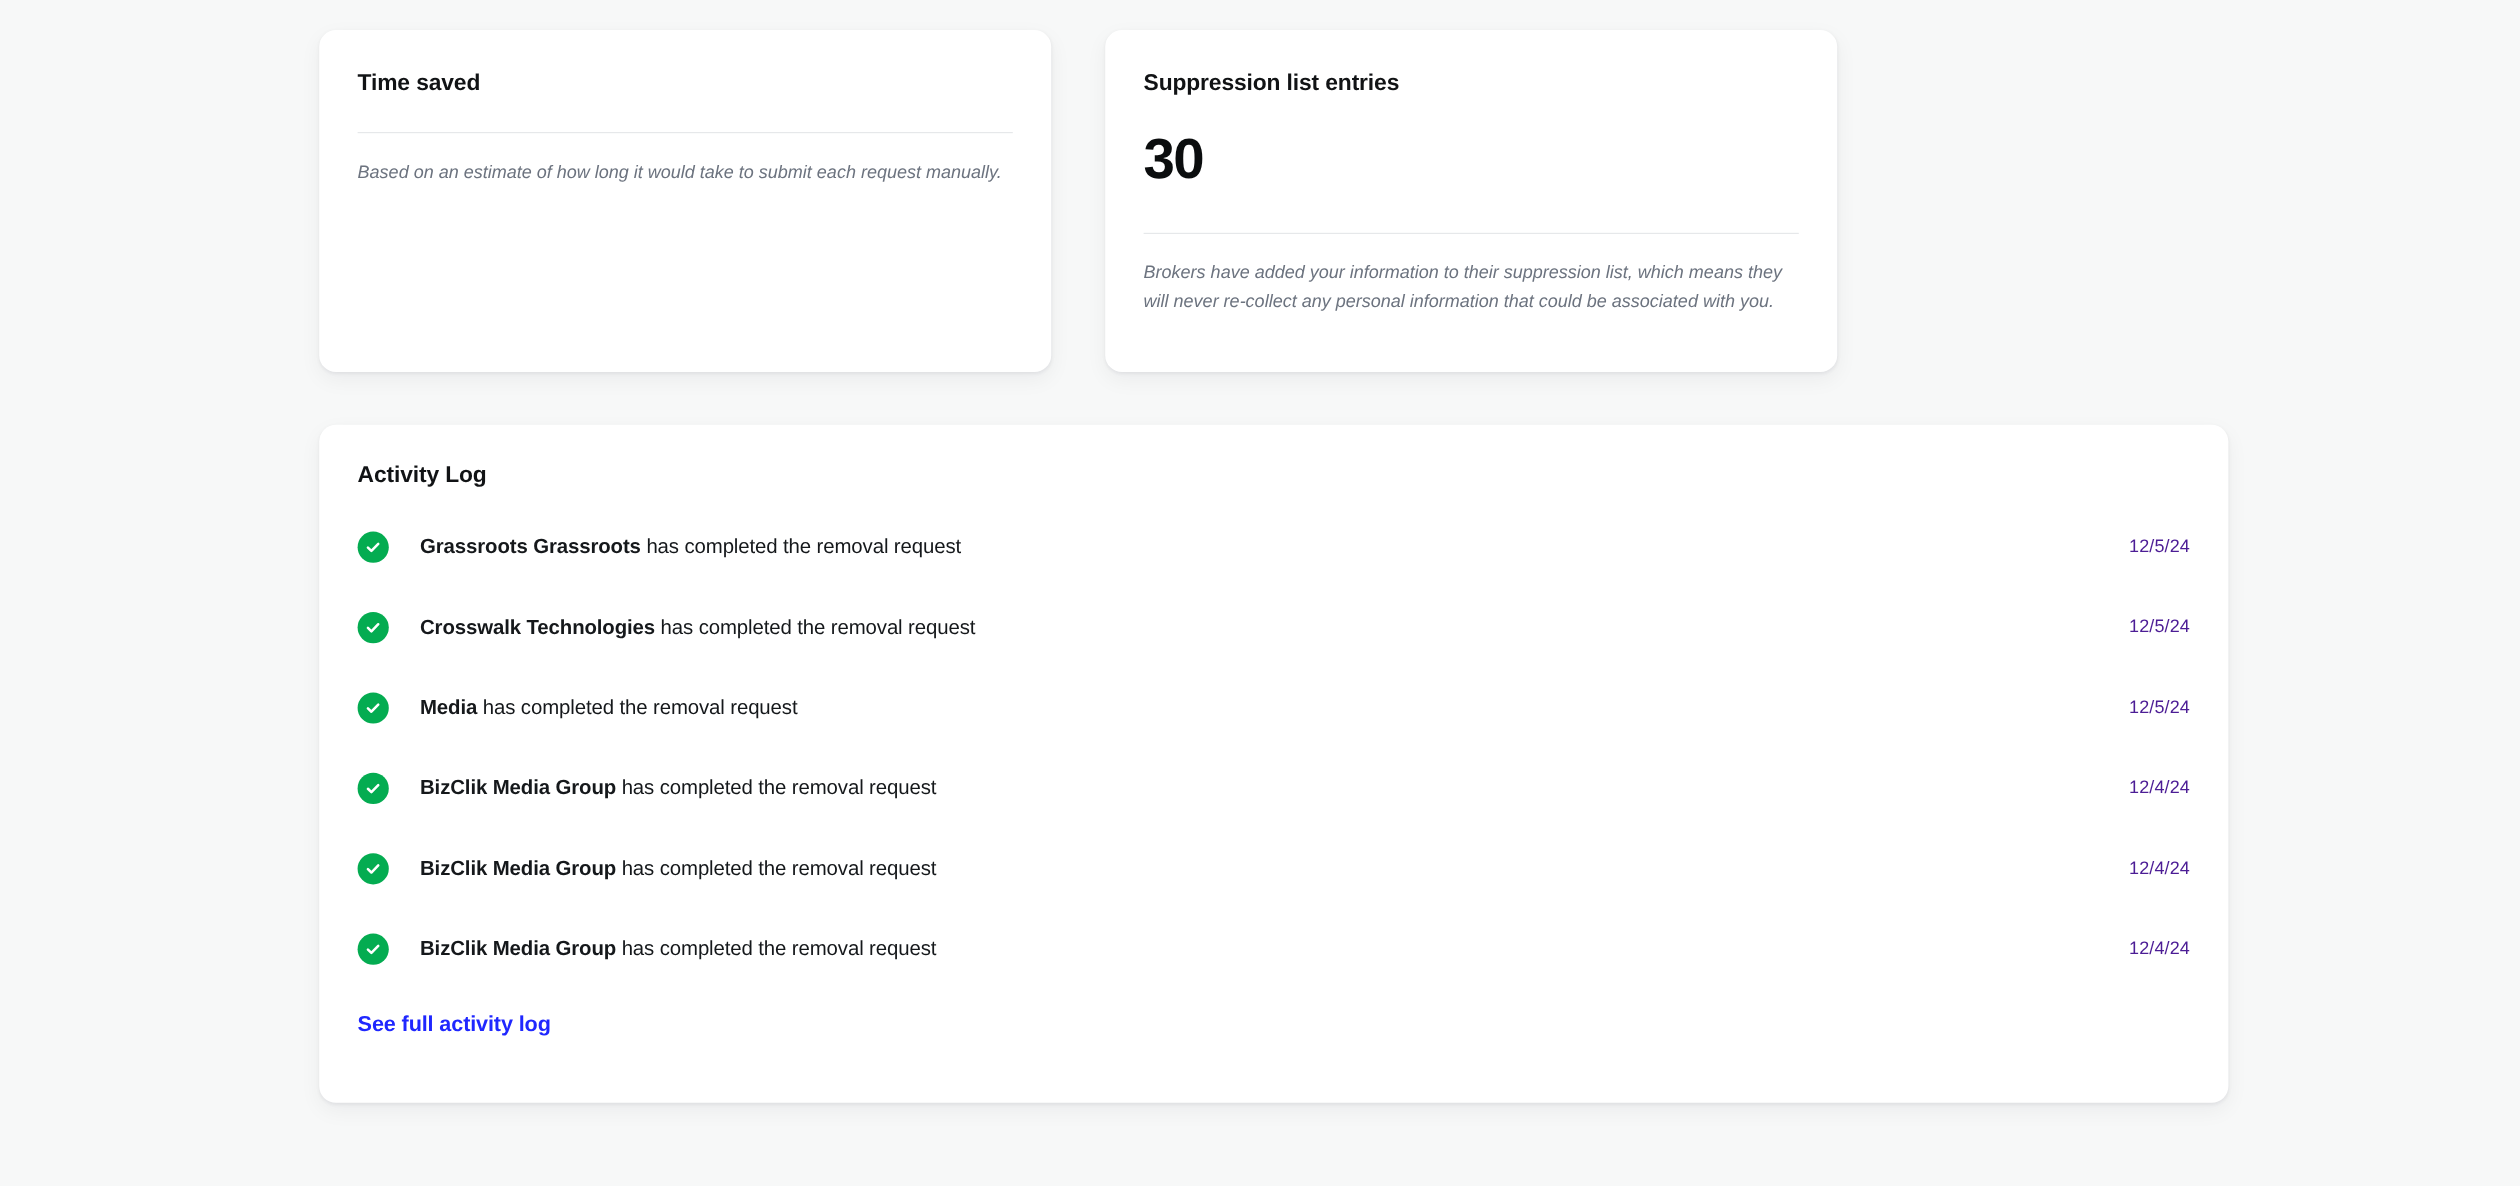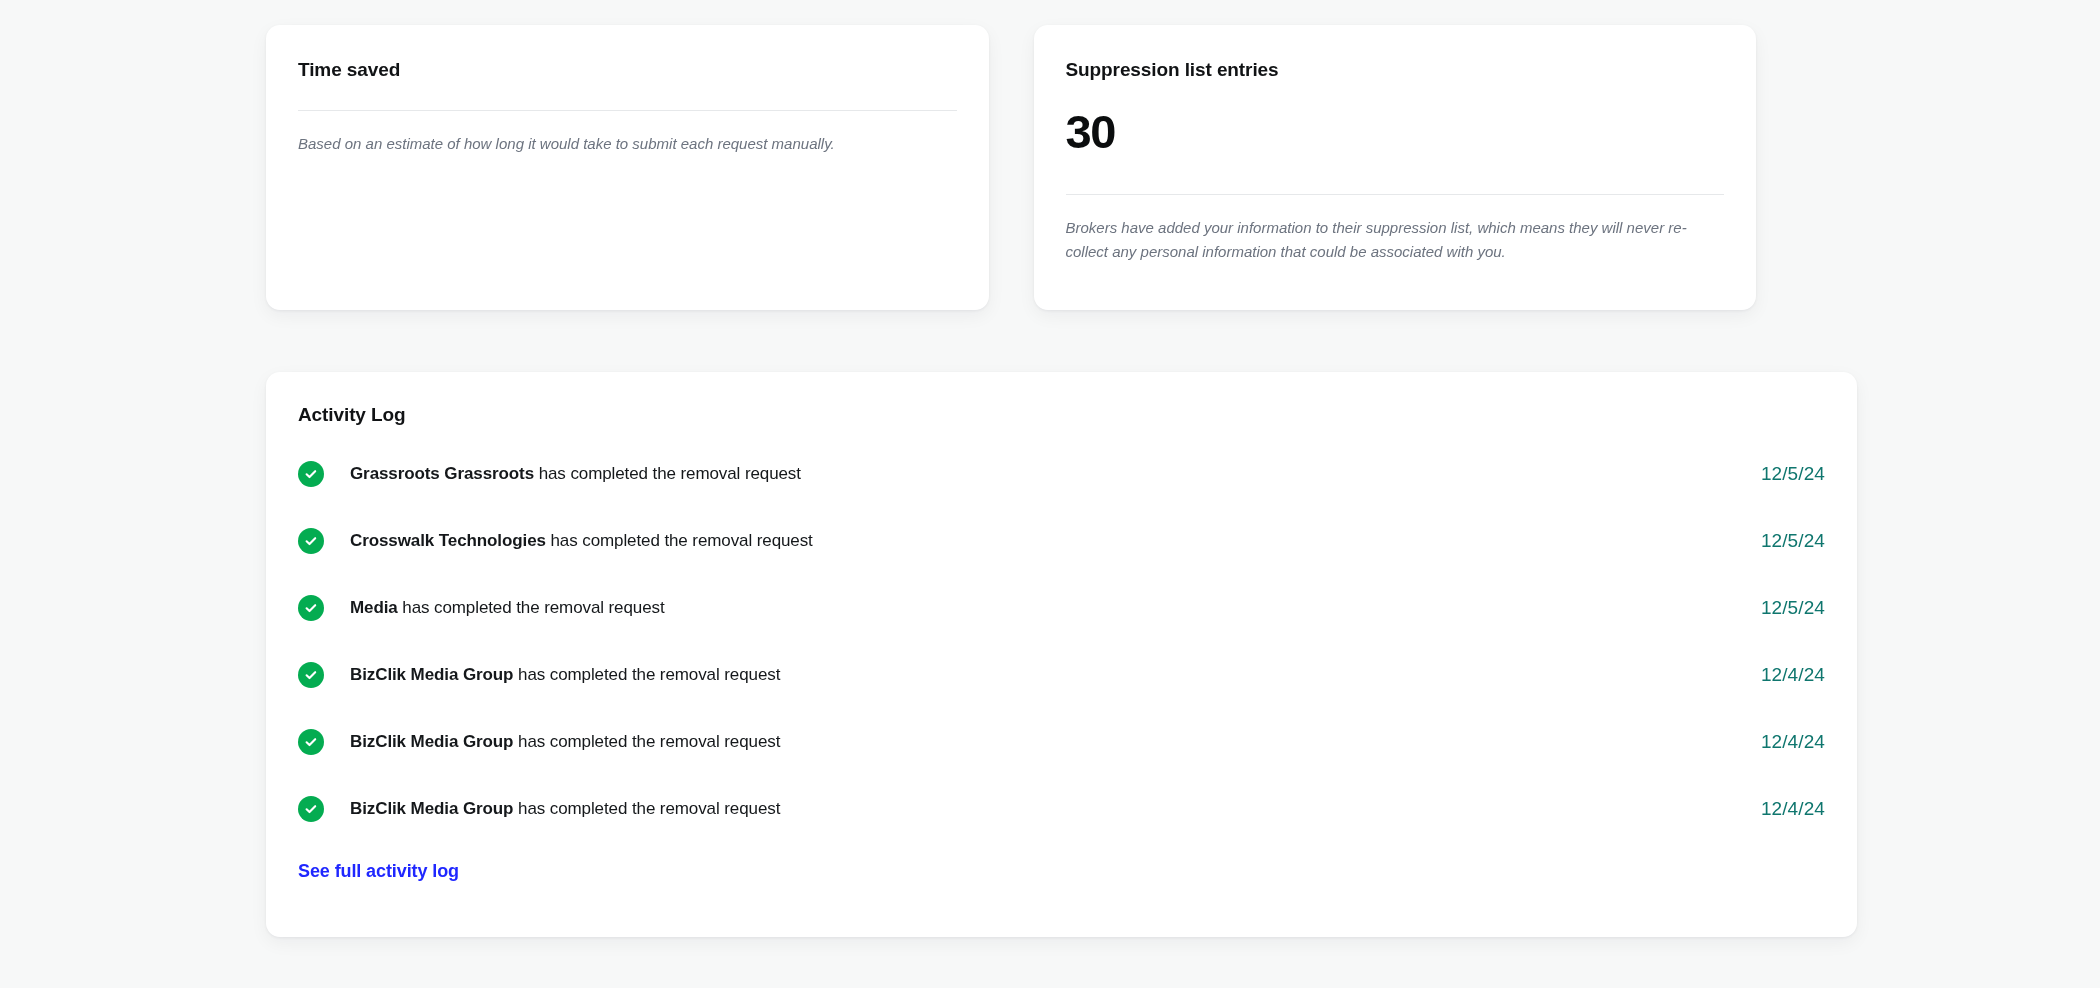--- a/index.html
+++ b/index.html
@@ -16,21 +16,21 @@
     height: 988px;
     background: #f7f8f8;
     overflow: hidden;
   }
 
   
   .stats-row {
     position: absolute;
     left: 266px;
     top: 25px;
-    width: 1490px;
+    width: 1265px;
     height: 285px;
     display: flex;
     gap: 45px;
   }
   .card {
     background: #ffffff;
     border-radius: 14px;
     box-shadow: 0 1px 3px rgba(16,24,40,0.06), 0 6px 18px rgba(16,24,40,0.05);
   }
   .stat-card {
@@ -77,21 +77,21 @@
     line-height: 1.62;
     color: #6c737f;
     max-width: 700px;
     font-style: italic;
   }
 
   
   .activity-card {
     position: absolute;
     left: 266px;
-    top: 372px;
+    top: 354px;
     width: 1591px;
     height: 565px;
     padding: 32px 32px 0 32px;
   }
   .activity-title {
     font-size: 19px;
     font-weight: 700;
     color: #111315;
     letter-spacing: -0.1px;
   }
@@ -120,22 +120,22 @@
     font-size: 17px;
     color: #15181b;
     letter-spacing: -0.1px;
     white-space: nowrap;
   }
   .activity-text .broker {
     font-weight: 700;
   }
   .activity-date {
     margin-left: auto;
-    font-size: 19px;
-    color: #0f766e;
+    font-size: 15px;
+    color: #4c1d95;
     letter-spacing: 0.1px;
   }
   .activity-link {
     display: inline-block;
     margin-top: 19px;
     font-size: 18px;
     font-weight: 700;
     color: #1f27ff;
     text-decoration: none;
     letter-spacing: -0.1px;

